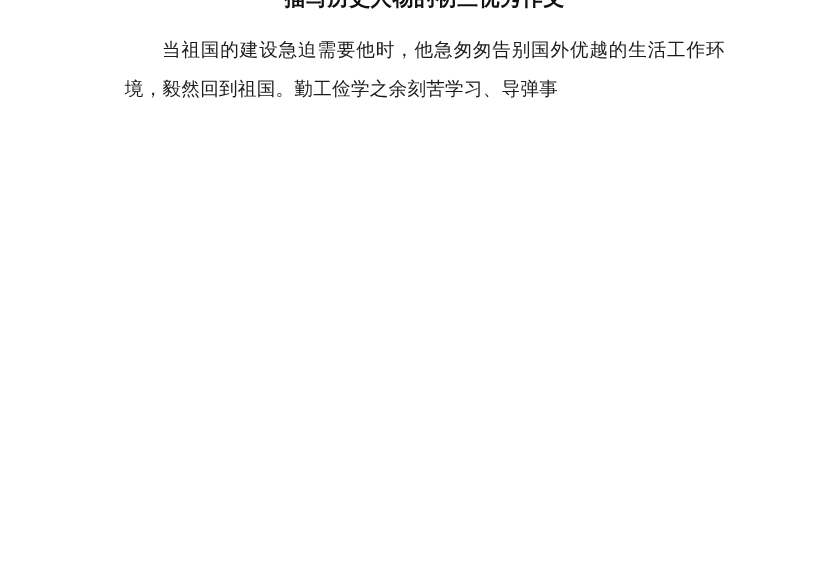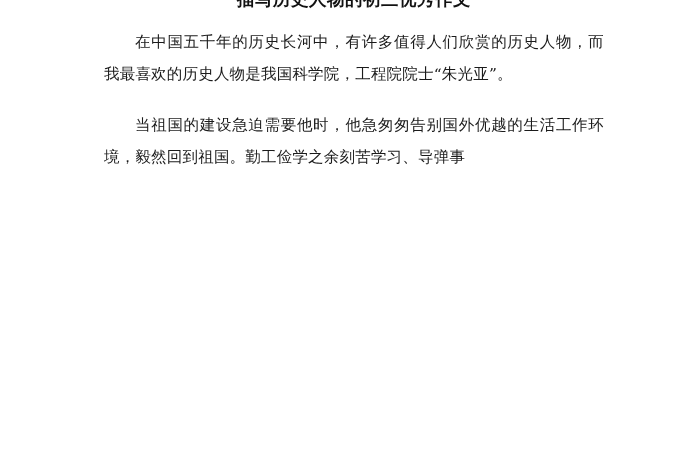--- a/index.html
+++ b/index.html
@@ -60,17 +60,16 @@
   }
 </style>
 </head>
 <body>
 
 <div class="page">
 
   <h1 class="doc-title">描写历史人物的初三优秀作文</h1>
 
   <div class="body-copy">
-    <p class="para">在中国五千年的历史长河中，有许多值得人们欣赏的历史人物，而我最喜欢的历史人物是我国科学院，工程院院士“朱光亚”。</p>
     <p class="para">当祖国的建设急迫需要他时，他急匆匆告别国外优越的生活工作环境，毅然回到祖国。勤工俭学之余刻苦学习、导弹事</p>
   </div>
 
 </div>
 
 </body></html>

